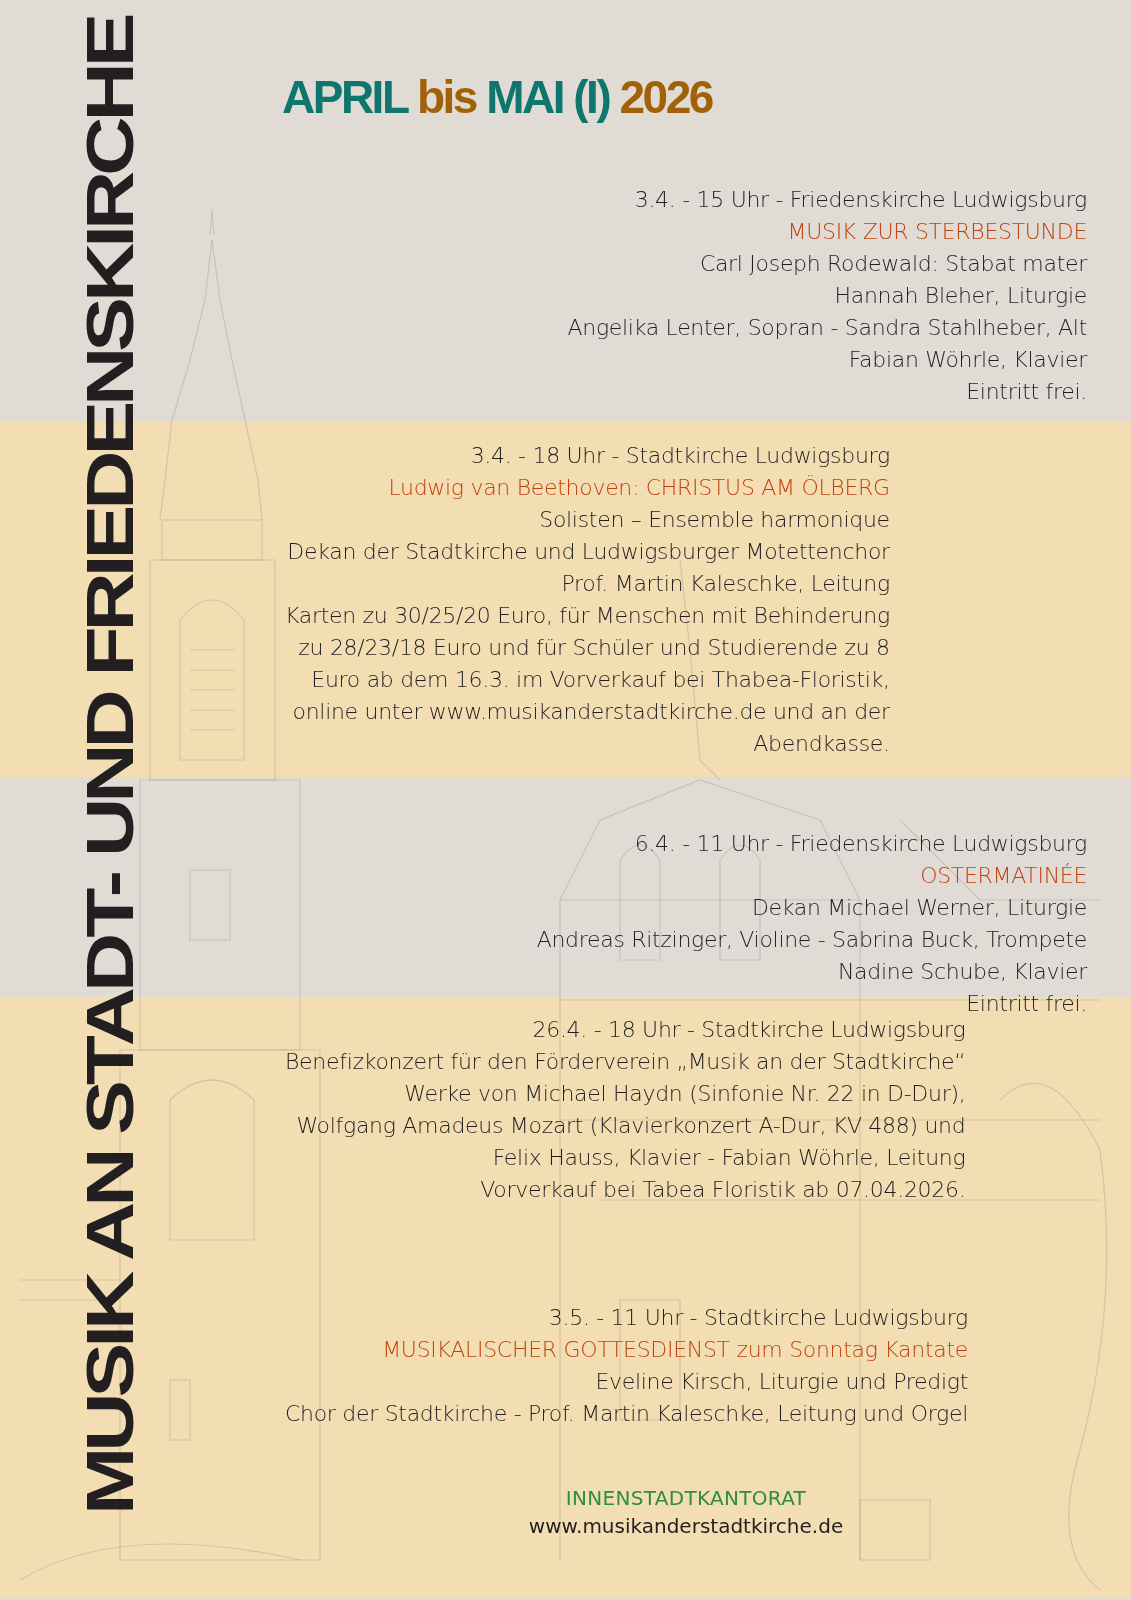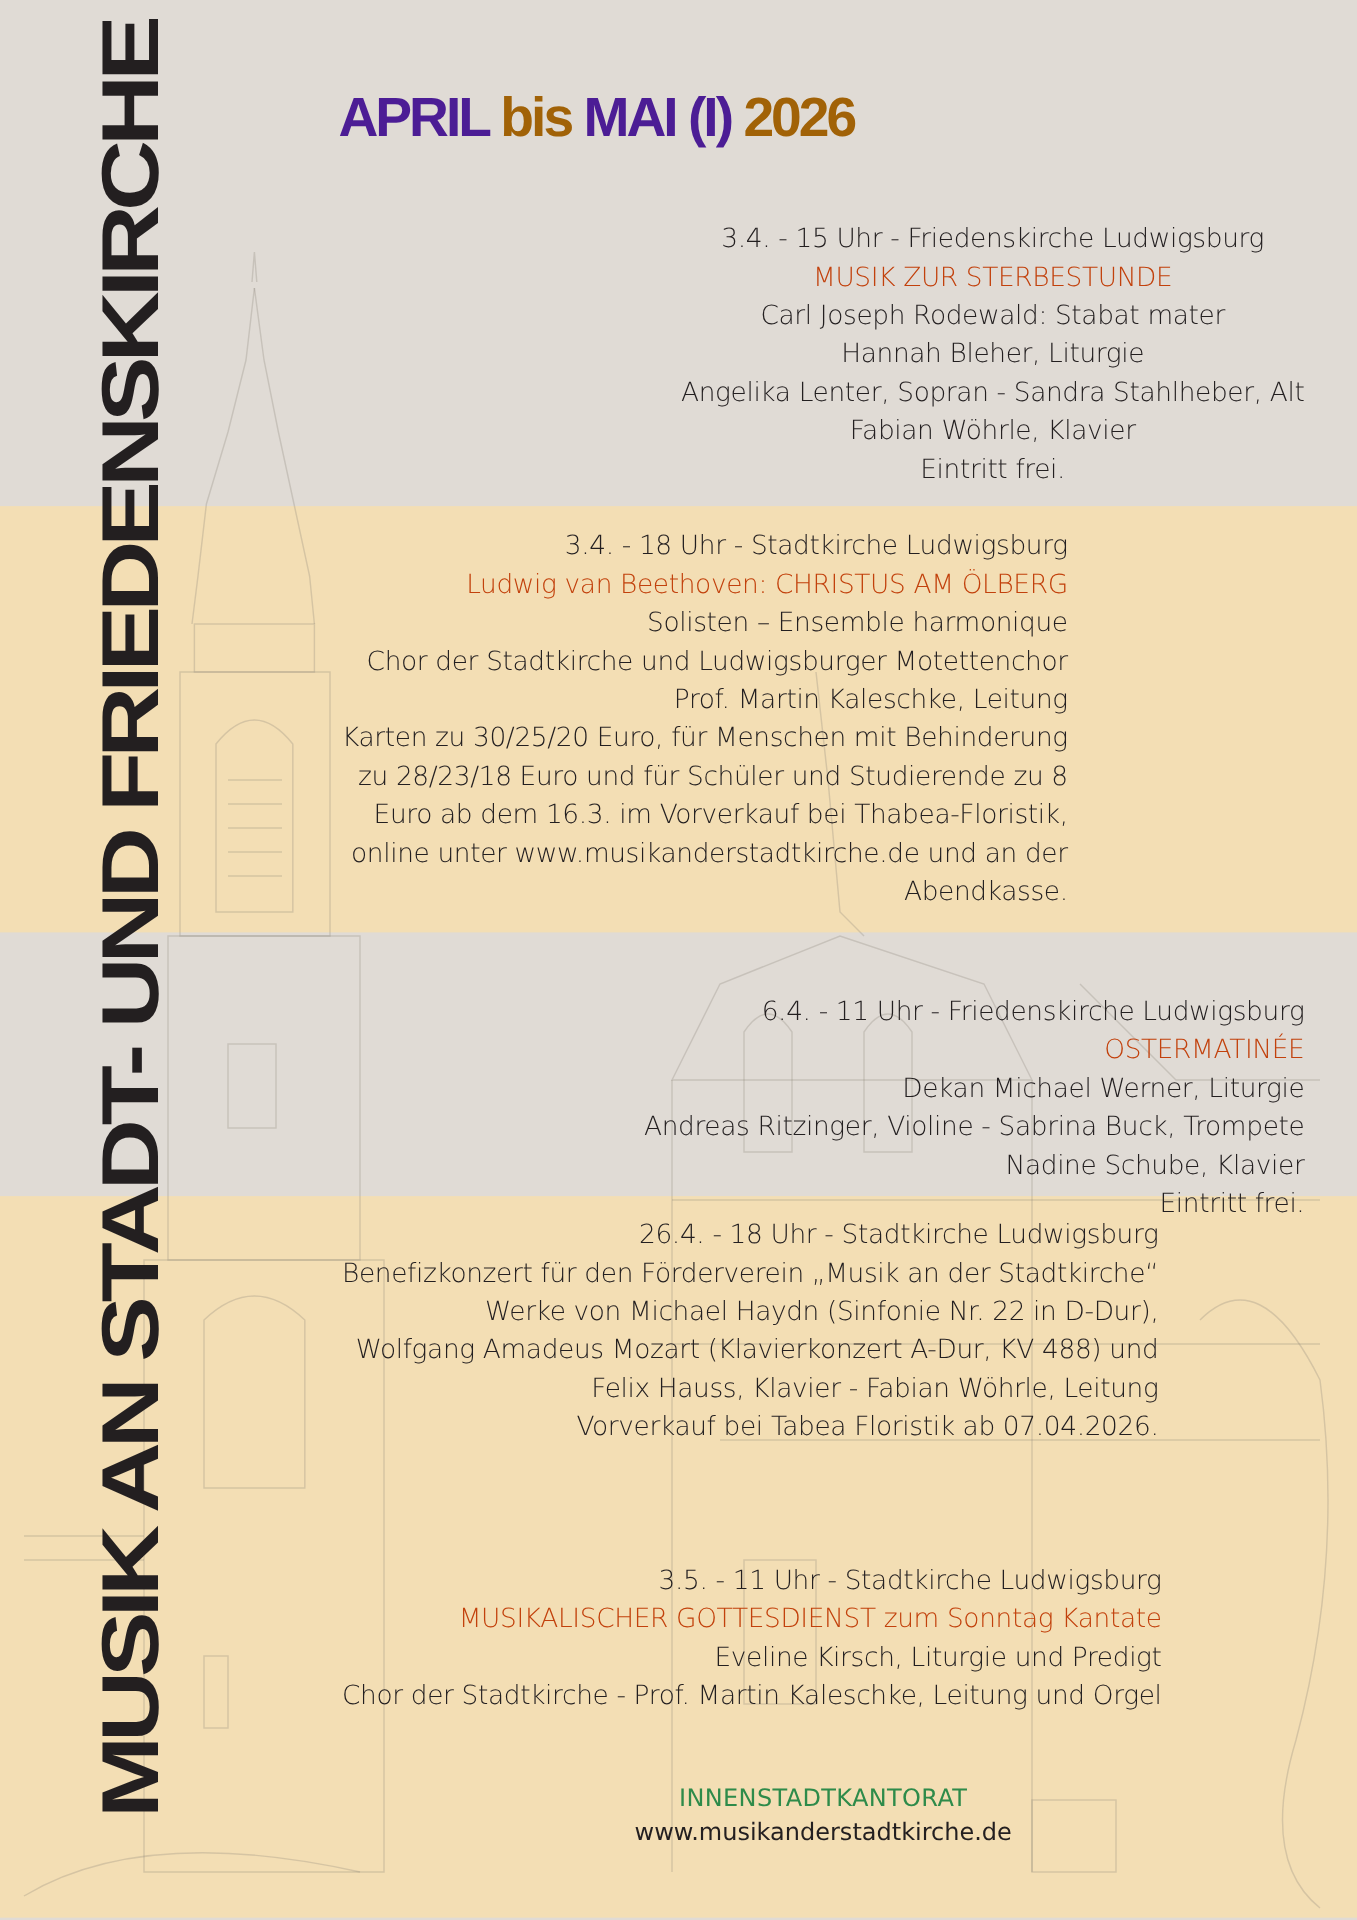--- a/index.html
+++ b/index.html
@@ -8,21 +8,21 @@
   .band { position: absolute; left: 0; width: 1131px; }
   .band.gray { background: #e0dbd5; }
   .band.beige { background: #f3deb4; }
   .sketch { position: absolute; inset: 0; pointer-events: none; }
   .vertical-title { position: absolute; left: 76px; top: 1515px; transform-origin: 0 0;
          transform: rotate(-90deg); white-space: nowrap; font-family: "Liberation Sans", sans-serif;
          font-weight: 700; font-size: 82px; letter-spacing: -5px; color: #231f20; line-height: 1;
          transform: rotate(-90deg) scaleY(0.82); }
   .headline { position: absolute; left: 282px; top: 74px; font-family: "Liberation Sans", sans-serif;
          font-weight: 700; font-size: 46px; letter-spacing: -2.5px; white-space: nowrap; line-height: 1; }
-  .headline .g { color: #4c1d95; }
+  .headline .g { color: #0f766e; }
   .headline .d { color: #a16207; }
   .event { position: absolute; font-size: 22px; line-height: 32px; font-weight: 300;
          letter-spacing: -0.3px; white-space: nowrap; }
   .event.right { right: 44px; text-align: right; }
   .event.left { left: 285px; text-align: right; }
   .event .line { display: block; }
   .event .title { color: #c2410c; }
   .footer { position: absolute; left: 0; width: 1372px; text-align: center; top: 1484px; font-size: 20px; line-height: 28px; }
   .footer .org { color: #2e8b4a; letter-spacing: 0.3px; }
 </style>
@@ -68,35 +68,35 @@
 
 <div class="vertical-title">MUSIK AN STADT- UND FRIEDENSKIRCHE</div>
 
 <div class="headline">
   <span class="g">APRIL</span>
   <span class="d">bis</span>
   <span class="g">MAI (I)</span>
   <span class="d">2026</span>
 </div>
 
-<div class="event right" style="top:184px;text-align:center;">
+<div class="event right" style="top:184px;">
   <span class="line">3.4. - 15 Uhr - Friedenskirche Ludwigsburg</span>
   <span class="line title">MUSIK ZUR STERBESTUNDE</span>
   <span class="line">Carl Joseph Rodewald: Stabat mater</span>
   <span class="line">Hannah Bleher, Liturgie</span>
   <span class="line">Angelika Lenter, Sopran - Sandra Stahlheber, Alt</span>
   <span class="line">Fabian Wöhrle, Klavier</span>
   <span class="line">Eintritt frei.</span>
 </div>
 
 <div class="event left" style="top:440px;">
   <span class="line">3.4. - 18 Uhr - Stadtkirche Ludwigsburg</span>
   <span class="line title">Ludwig van Beethoven: CHRISTUS AM ÖLBERG</span>
   <span class="line">Solisten – Ensemble harmonique</span>
-  <span class="line">Chor der Stadtkirche und Ludwigsburger Motettenchor</span>
+  <span class="line">Dekan der Stadtkirche und Ludwigsburger Motettenchor</span>
   <span class="line">Prof. Martin Kaleschke, Leitung</span>
   <span class="line">Karten zu 30/25/20 Euro, für Menschen mit Behinderung</span>
   <span class="line">zu 28/23/18 Euro und für Schüler und Studierende zu 8</span>
   <span class="line">Euro ab dem 16.3. im Vorverkauf bei Thabea-Floristik,</span>
   <span class="line">online unter www.musikanderstadtkirche.de und an der</span>
   <span class="line">Abendkasse.</span>
 </div>
 
 <div class="event right" style="top:828px;">
   <span class="line">6.4. - 11 Uhr - Friedenskirche Ludwigsburg</span>

